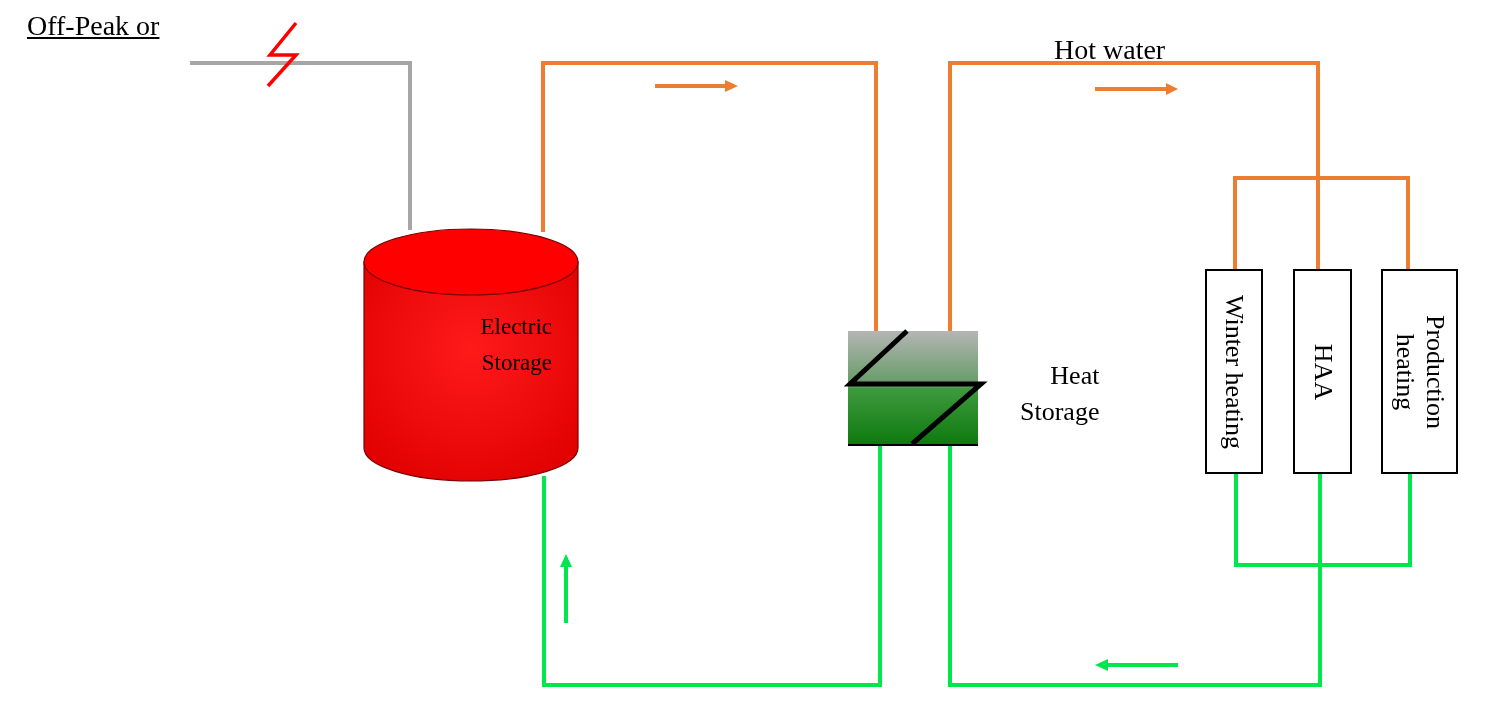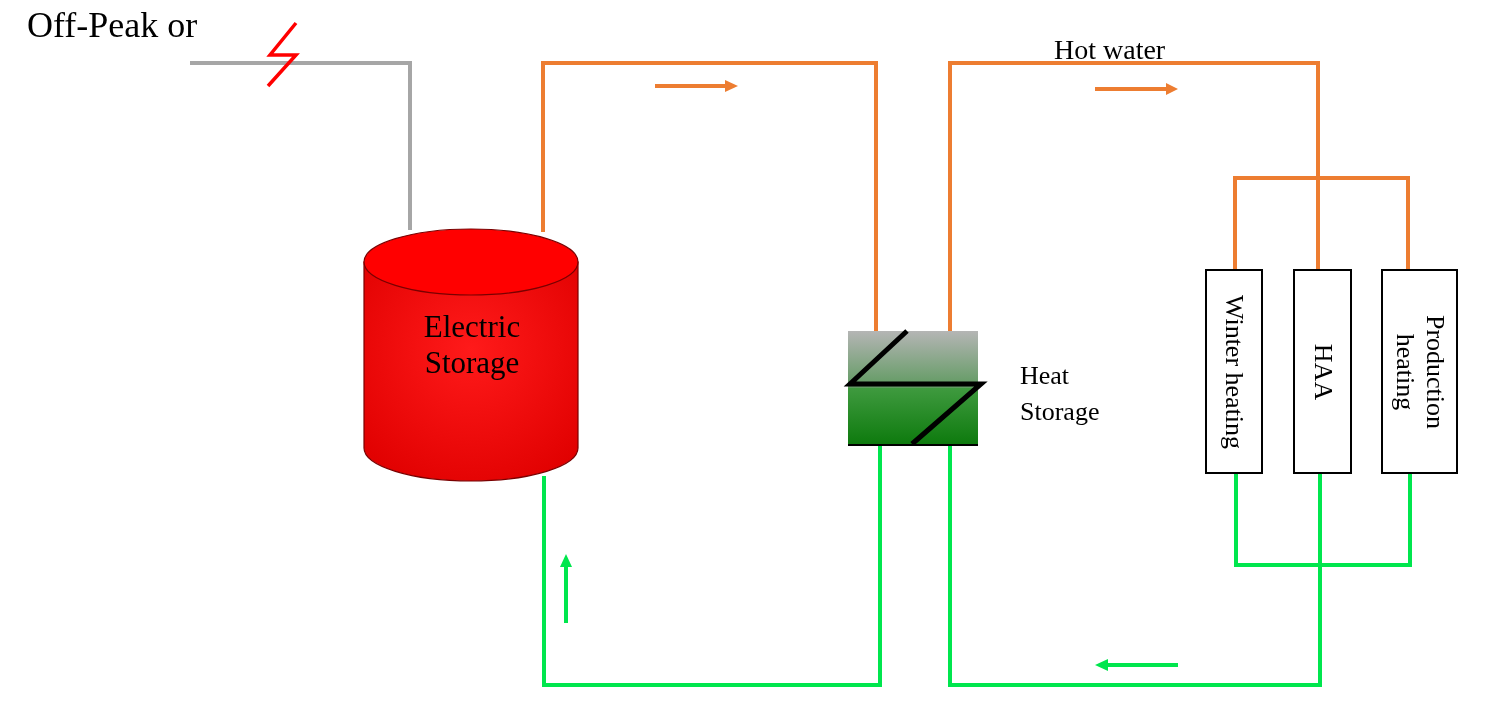--- a/index.html
+++ b/index.html
@@ -1,22 +1,22 @@
 <!DOCTYPE html>
 <html><head>
 <meta charset="utf-8">
 <style>
   html,body{margin:0;padding:0;background:#ffffff;}
   body{width:1487px;height:712px;position:relative;overflow:hidden;font-family:"Liberation Serif",serif;color:#000;}
   svg{position:absolute;left:0;top:0;}
   .lbl{position:absolute;font-family:"Liberation Serif",serif;color:#000;line-height:1.0;}
-  .src{left:27px;top:6px;font-size:36px;line-height:39px;}
+  .src{left:27px;top:6px;font-size:28px;line-height:39px;text-decoration:underline;}
   .hot{left:1054px;top:20px;font-size:28px;margin-top:16px;}
-  .hx{left:1020px;top:358px;font-size:26px;line-height:36px;text-align:left;}
-  .tank{left:392px;top:309px;width:160px;font-size:31px;line-height:36px;text-align:center;}
+  .hx{left:1020px;top:358px;font-size:26px;line-height:36px;text-align:right;}
+  .tank{left:392px;top:309px;width:160px;font-size:23px;line-height:36px;text-align:right;}
   .vbox{position:absolute;border:2px solid #000;background:#fff;box-sizing:border-box;}
   .vtext{position:absolute;left:50%;top:50%;transform:translate(-50%,-50%) rotate(90deg);white-space:nowrap;font-size:26px;line-height:30px;text-align:center;}
 </style>
 </head>
 <body>
 
 <svg width="1487" height="712" viewBox="0 0 1487 712">
   <defs>
     <linearGradient id="hxTop" x1="0" y1="0" x2="0" y2="1">
       <stop offset="0" stop-color="#b5b5b5"></stop>

